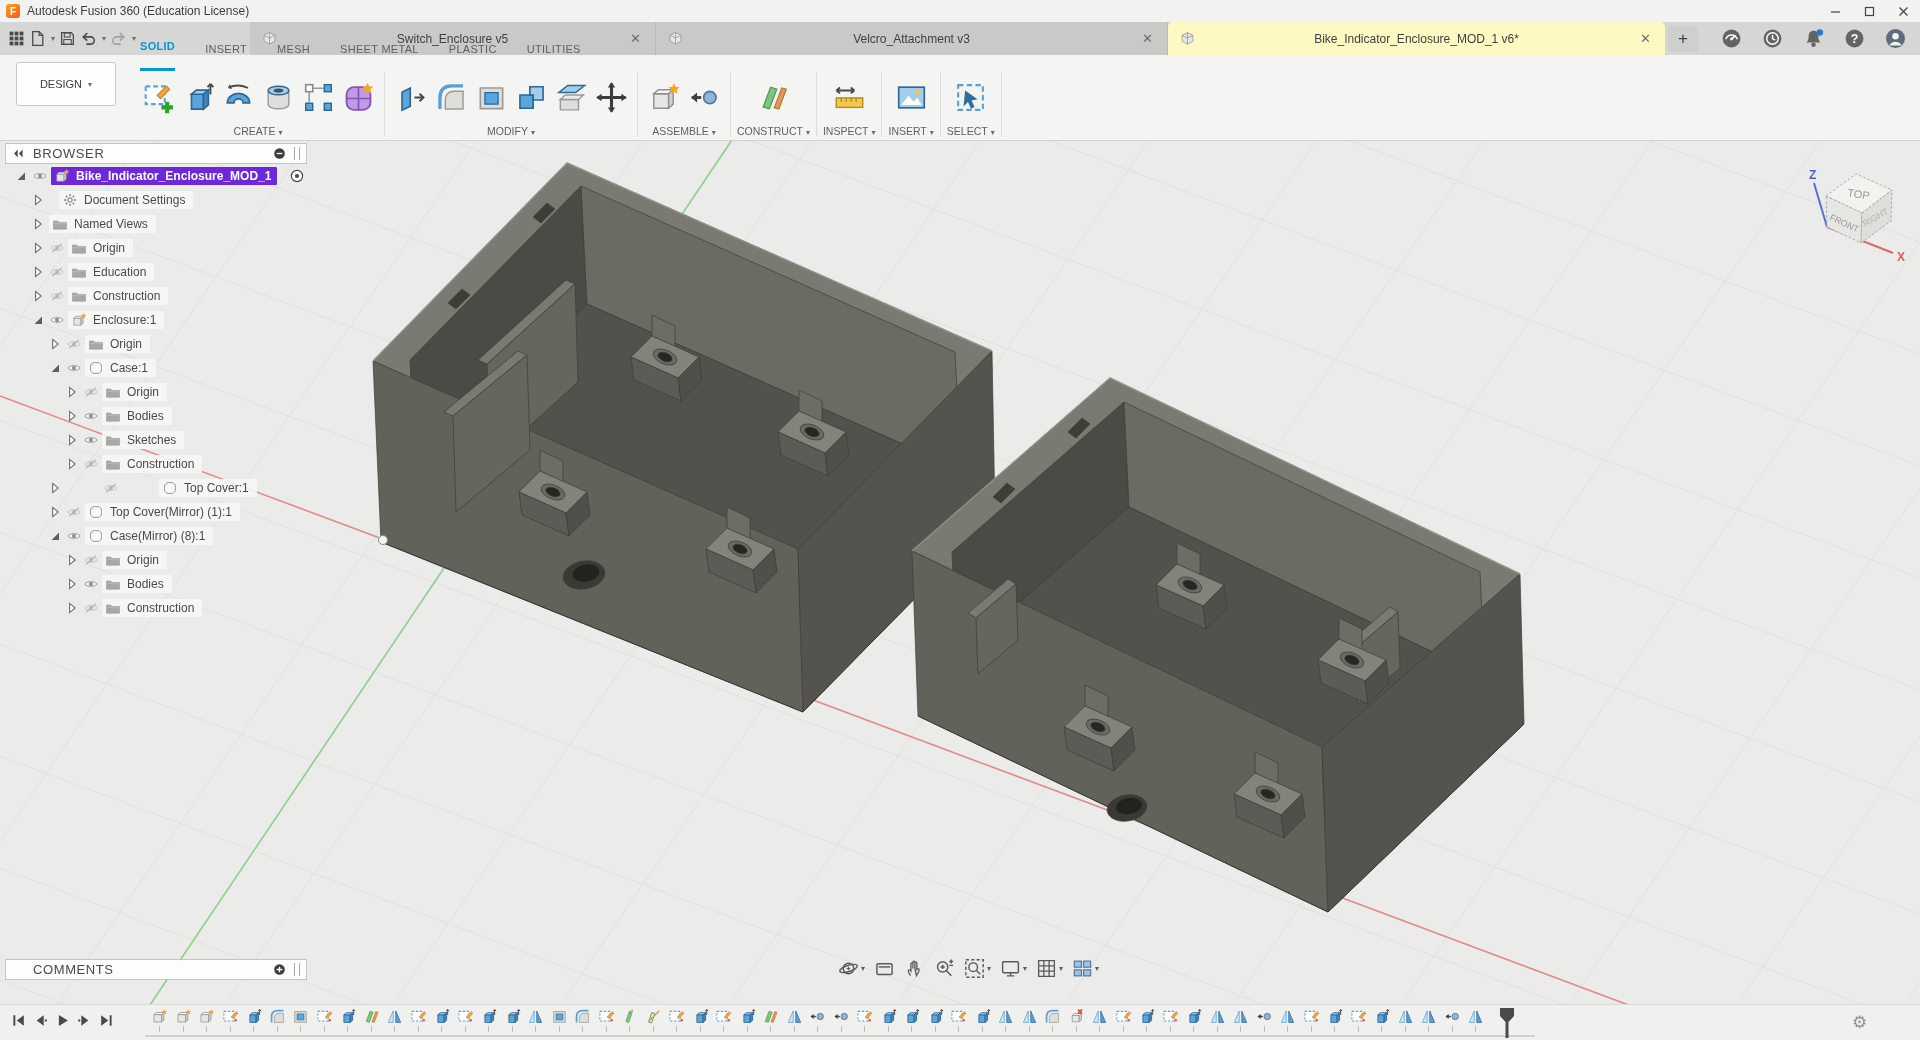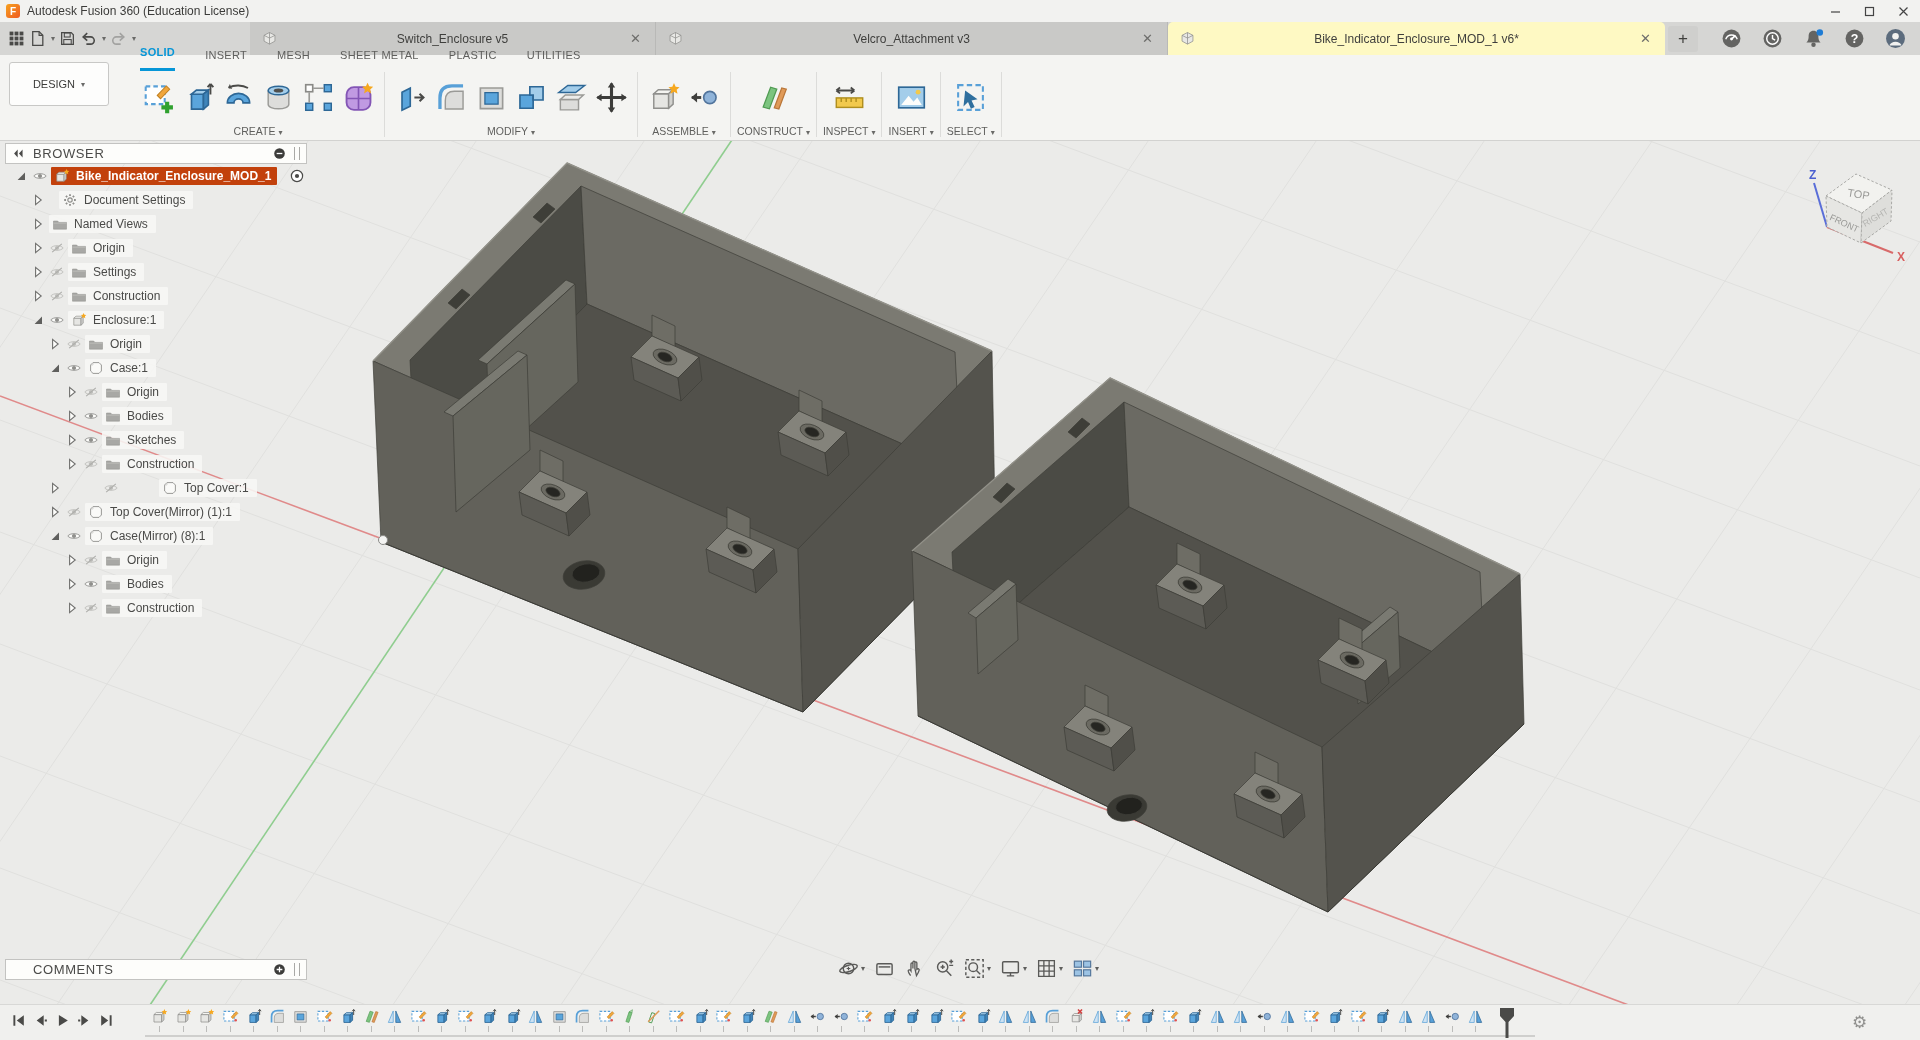--- a/index.html
+++ b/index.html
@@ -32,26 +32,26 @@
   .tab.active{background:#fef9c3;border-right:none;border-radius:5px 5px 0 0;}
   .tab .tclose{color:#6d6d6b;font-size:13px;padding:0 2px;}
   .tabcube svg{width:15px;height:15px;}
   .newtab{width:30px;display:flex;align-items:center;justify-content:center;background:#cfcfcd;
     margin-left:3px;color:#3f3f3d;font-size:17px;height:26px;align-self:center;border-radius:3px;}
   #rightIcons{margin-left:auto;display:flex;align-items:center;gap:20px;padding-right:14px;}
   #rightIcons .ricon svg{width:21px;height:21px;}
   
   #ribbon{position:absolute;left:0;top:55px;width:1920px;height:85px;background:#f4f4f2;
     border-bottom:1px solid #d2d2d0;z-index:30;}
-  #designBtn{position:absolute;left:9px;top:7px;width:100px;height:44px;background:#fdfdfc;
+  #designBtn{position:absolute;left:16px;top:7px;width:100px;height:44px;background:#fdfdfc;
     border:1px solid #c8c8c6;border-radius:3px;font-family:inherit;font-size:11px;color:#3c3c3a;
     display:flex;align-items:center;justify-content:center;gap:6px;}
   #designBtn .caret{font-size:8px;color:#6a6a68;}
   #rtabs{position:absolute;left:140px;top:0;height:16px;display:flex;gap:30px;align-items:flex-end;}
-  .rtab{font-size:11px;color:#5f5f5d;letter-spacing:.3px;padding-bottom:10px;}
+  .rtab{font-size:11px;color:#5f5f5d;letter-spacing:.3px;padding-bottom:16px;}
   .rtab.active{color:#0696d7;font-weight:bold;border-bottom:3px solid #0696d7;}
   #rgroups{position:absolute;left:132px;top:17px;display:flex;}
   .rgroup{display:flex;flex-direction:column;align-items:center;border-right:1px solid #dcdcda;padding:0 6px;}
   .ricons{height:50px;display:flex;align-items:center;}
   .ricn{width:40px;height:46px;display:flex;align-items:center;justify-content:center;}
   .ricn svg{width:33px;height:33px;}
   .rlabel{font-size:10.5px;color:#5f5f5d;padding-top:3px;white-space:nowrap;}
   .rlabel .caret{font-size:8px;color:#6a6a68;margin-left:3px;}
   
   .floatbar{position:absolute;width:302px;height:21px;background:#fdfdfb;border:1px solid #c3c3c1;
@@ -61,21 +61,21 @@
   .grip{width:4px;height:13px;border-left:1px solid #a9a9a6;border-right:1px solid #a9a9a6;}
   #browserHdr{left:5px;top:143px;}
   #commentsBar{left:5px;top:959px;}
   #brows{position:absolute;left:5px;top:164px;width:302px;z-index:20;}
   .brow{height:24px;display:flex;align-items:center;gap:3px;font-size:12px;color:#4a4a48;}
   .brow .gl{width:16px;height:16px;flex:0 0 auto;display:flex;}
   .brow .gl svg{width:16px;height:16px;}
   .chip{background:rgba(247,247,245,.88);padding:1px 8px 1px 3px;display:flex;align-items:center;gap:6px;
     white-space:nowrap;overflow:hidden;text-overflow:ellipsis;border-radius:1px;max-width:215px;}
   .brow.sel{font-weight:bold;}
-  .brow.sel .chip{background:#c2410c;color:#fff;flex:1;}
+  .brow.sel .chip{background:#6d28d9;color:#fff;flex:1;}
   .brow .radio{margin-left:auto;margin-right:2px;}
   
   #navbar{position:absolute;left:838px;top:958px;display:flex;align-items:center;gap:9px;z-index:20;}
   .nicn{display:flex;align-items:center;gap:2px;}
   .nicn svg{width:21px;height:21px;}
   .ncaret{font-size:8px;color:#5f5f5d;}
   
   #viewcube{position:absolute;left:1790px;top:145px;z-index:20;}
   
   #timeline{position:absolute;left:0;top:1004px;width:1920px;height:36px;background:#f0f0ee;
@@ -658,21 +658,21 @@
             <path d="M3.2 12.2 L12.8 3.8" stroke="#aeaeab" stroke-width="1.1"></path>
           </svg>
         </span>
         <span class="chip">
           <span class="gl">
             <svg viewBox="0 0 16 16">
               <path d="M1.5 5 H5.7 L6.9 6.4 H14.5 V13.2 H1.5 Z" fill="#a8a8a5" stroke="#8c8c89" stroke-width="0.5"></path>
               <path d="M1.5 7.2 H14.5" stroke="#bfbfbc" stroke-width="0.8"></path>
             </svg>
           </span>
-          <span>Settings</span>
+          <span>Education</span>
         </span>
       </div>
       <div class="brow" style="padding-left: 25px;">
         <span class="gl">
           <svg viewBox="0 0 16 16">
             <path d="M5.6 3.4 L11.2 8 L5.6 12.6 Z" fill="#fdfdfb" stroke="#6f6f6d" stroke-width="1.1"></path>
           </svg>
         </span>
         <span class="gl">
           <svg viewBox="0 0 16 16">

